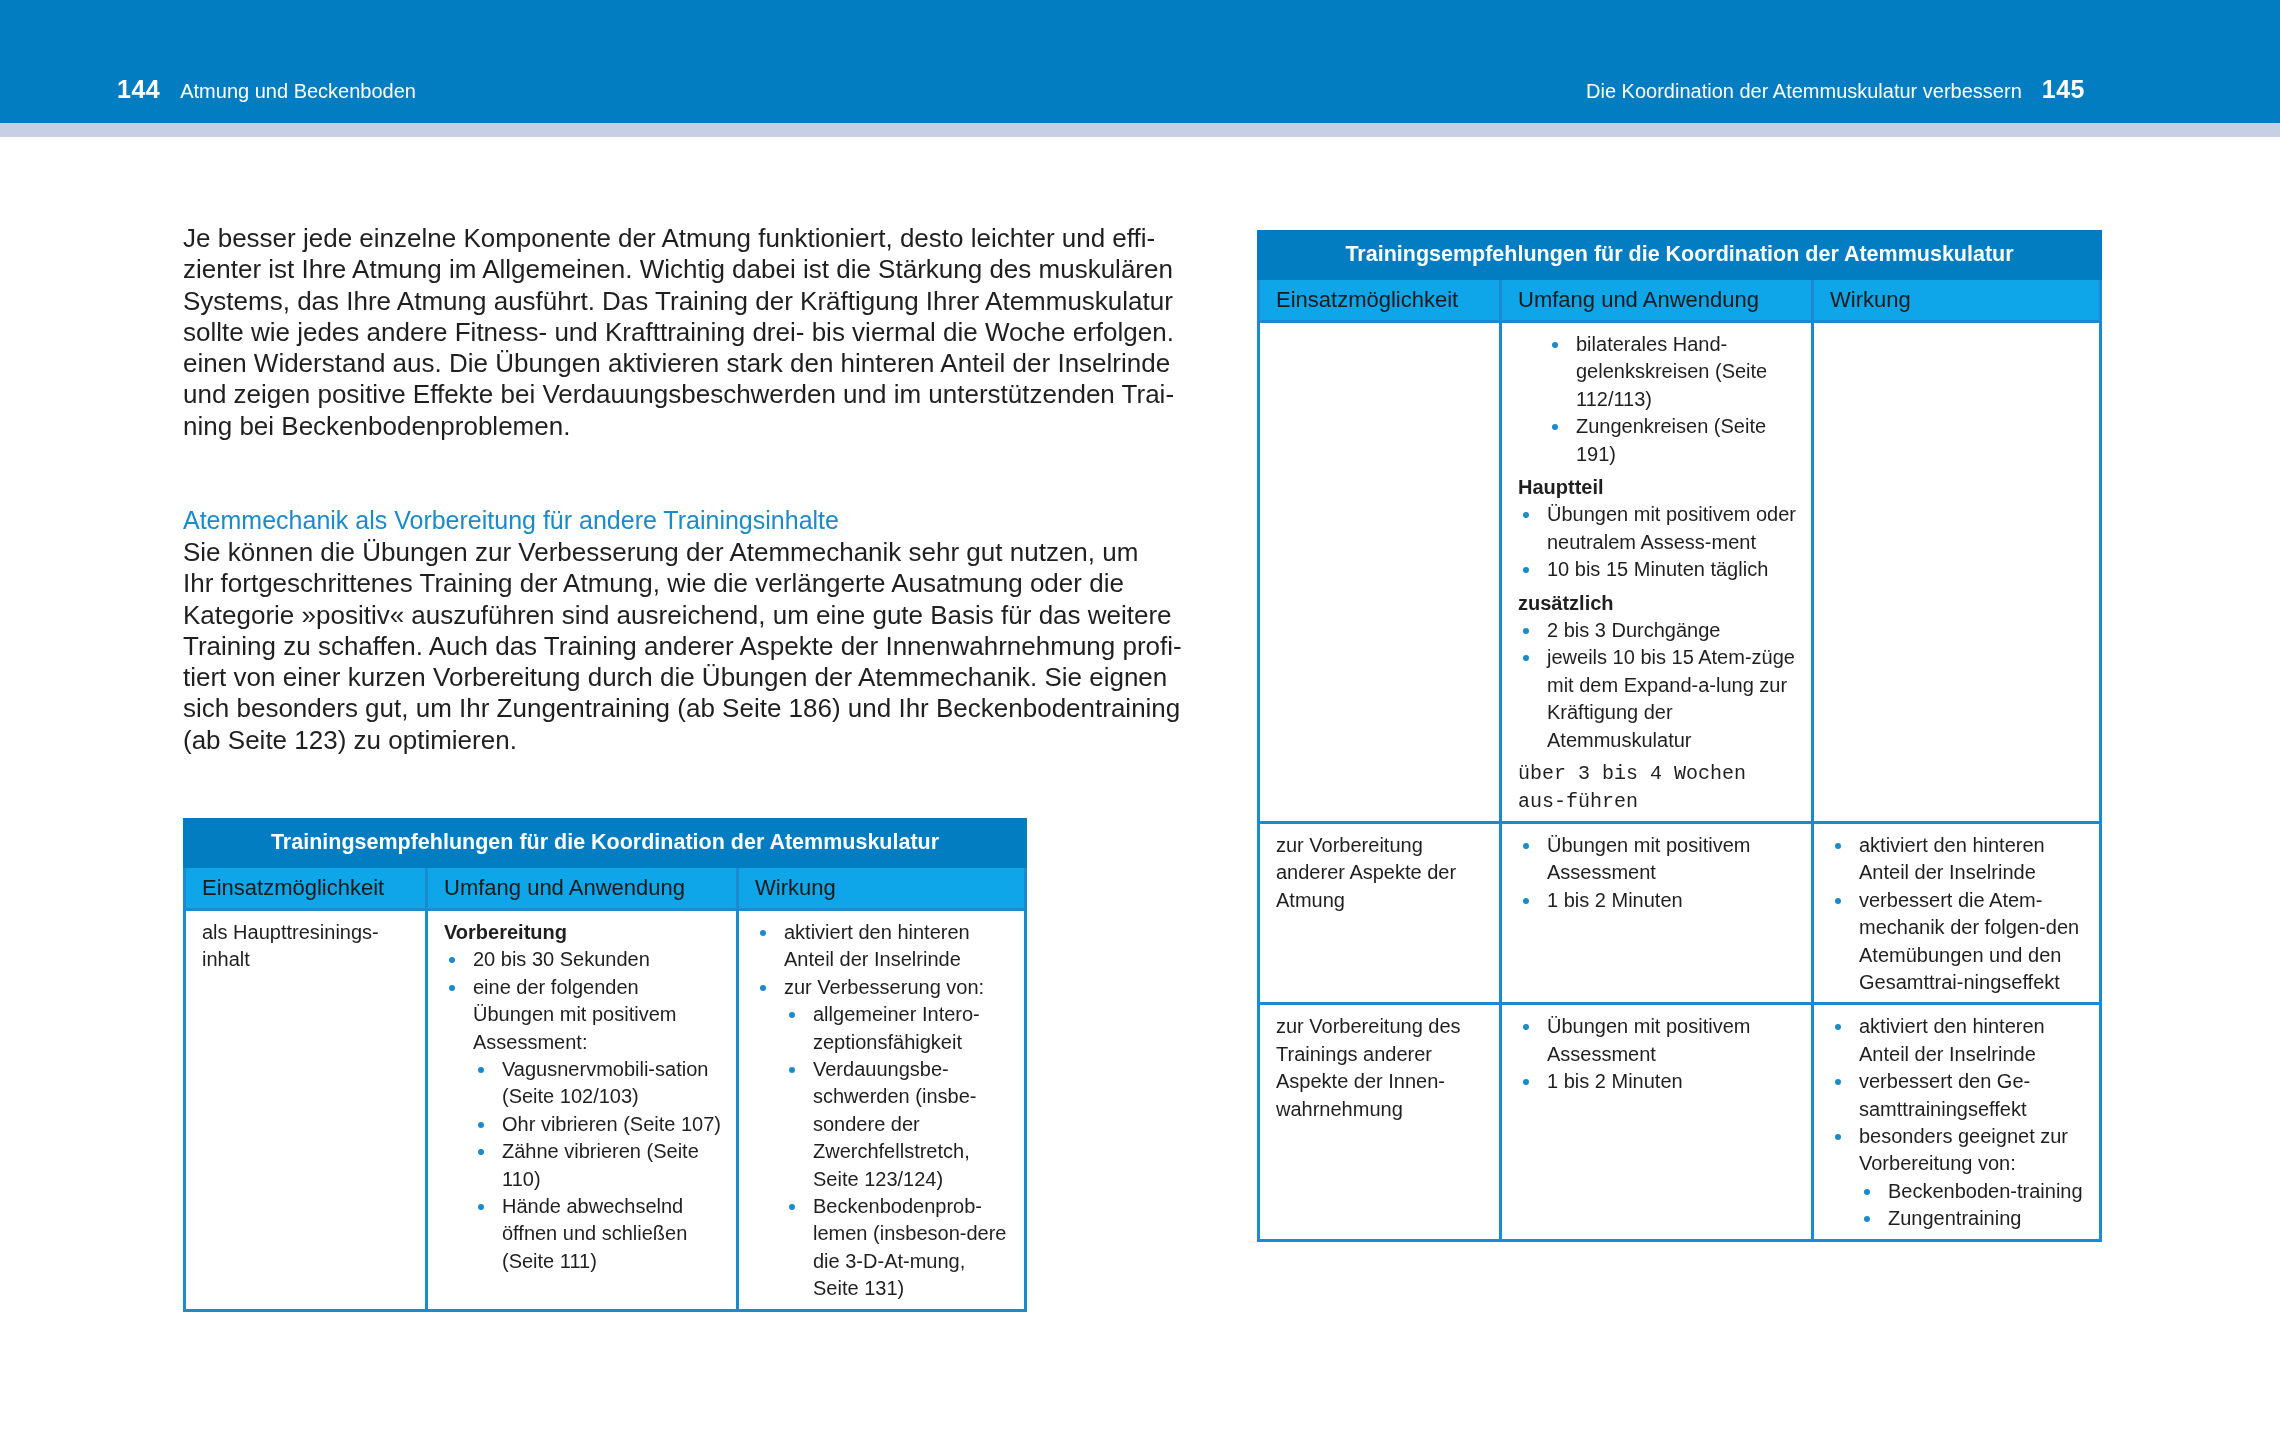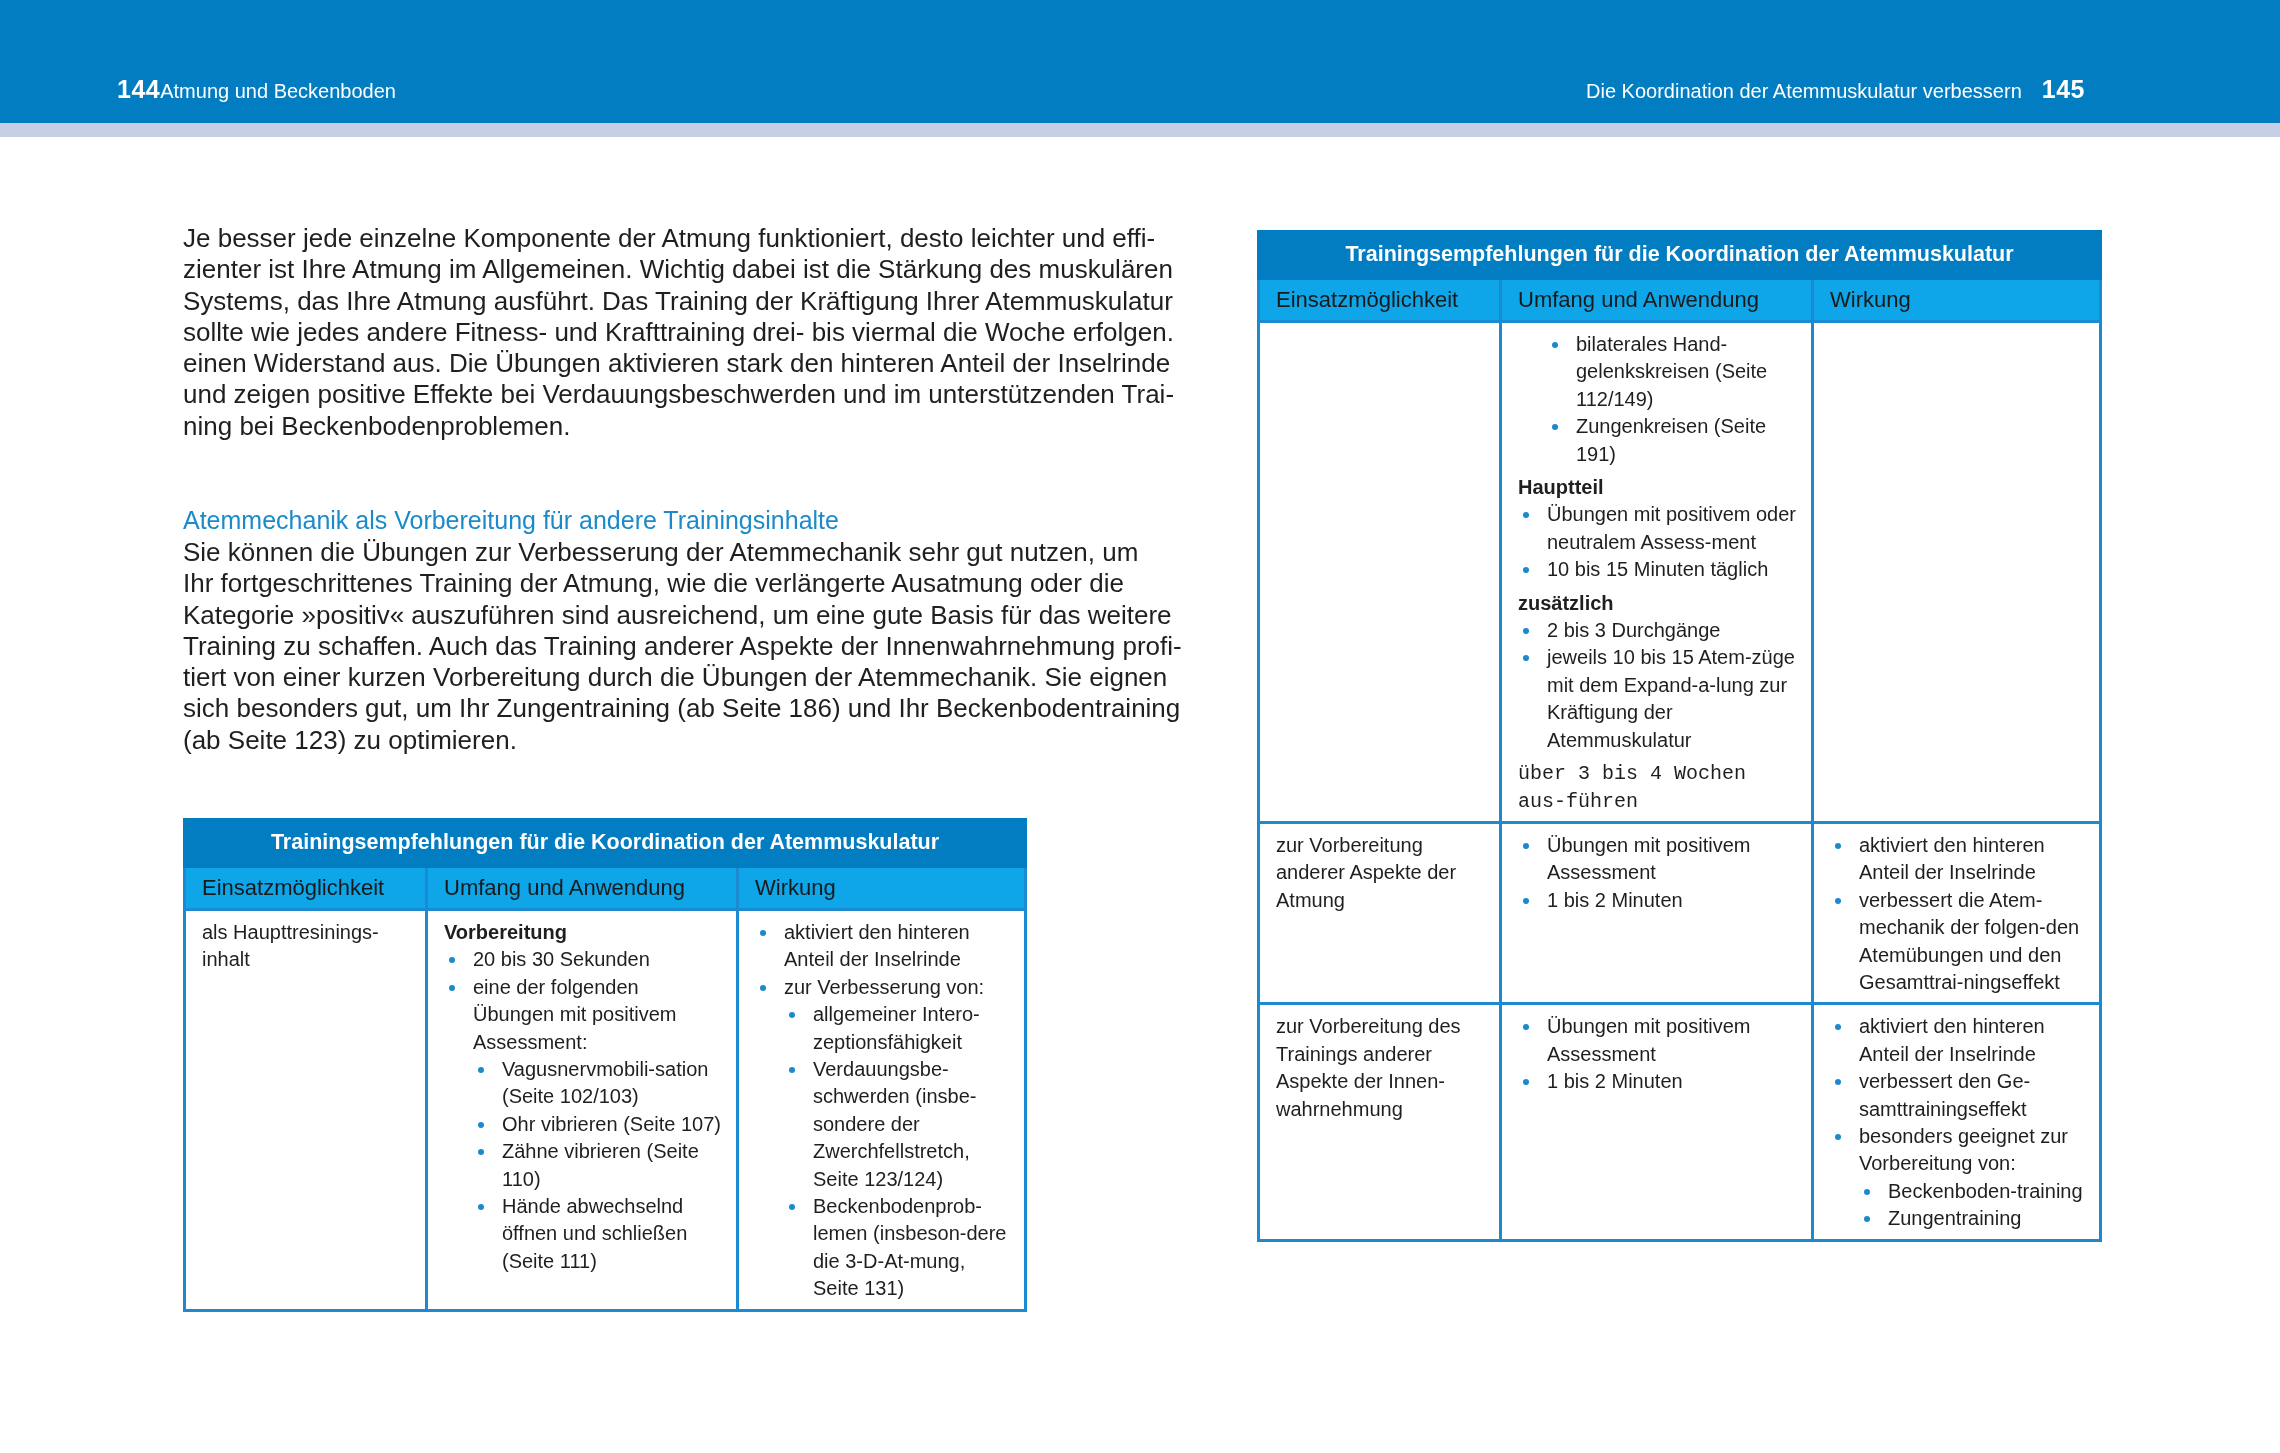--- a/index.html
+++ b/index.html
@@ -6,21 +6,21 @@
   body {
     width:2280px; height:1453px; position:relative; overflow:hidden;
     background:#ffffff; color:#1a1a1a;
     font-family:"Liberation Sans", "DejaVu Sans", sans-serif;
   }
   .topband { position:absolute; left:0; top:0; width:2280px; height:123px; background:#027dc2; }
   .subband { position:absolute; left:0; top:123px; width:2280px; height:14px; background:#c7cfe4; }
   .hdr { position:absolute; top:74px; color:#fff; font-size:20px; line-height:30px; white-space:nowrap; }
   .hdr .num { font-size:25px; font-weight:bold; letter-spacing:0.5px; }
   .hdr-left { left:117px; }
-  .hdr-left .num { }
+  .hdr-left .num { margin-right:20px; }
   .hdr-right { right:195px; }
   .hdr-right .num { margin-left:20px; }
 
   .para {
     position:absolute; left:183px; width:840px; font-size:26px; line-height:31.3px;
     text-align:justify; margin:0; color:#1f1f1f;
   }
   .para span.line { display:block; text-align:justify; text-align-last:justify; white-space:nowrap; }
   .para span.line.last { text-align-last:left; }
   .subhead {
@@ -150,21 +150,21 @@
   <tr>
     <th class="colhead">Einsatzmöglichkeit</th>
     <th class="colhead">Umfang und Anwendung</th>
     <th class="colhead">Wirkung</th>
   </tr>
 
   <tr>
     <td></td>
     <td>
       <ul class="b" style="padding-left:29px">
-        <li>bilaterales Hand-gelenkskreisen (Seite 112/149)</li>
+        <li>bilaterales Hand-gelenkskreisen (Seite 112/113)</li>
         <li>Zungenkreisen (Seite 191)</li>
       </ul>
       <div class="sec" style="margin-top:6px">
         <span class="lbl">Hauptteil</span>
         <ul class="b">
           <li>Übungen mit positivem oder neutralem Assess-ment</li>
           <li>10 bis 15 Minuten täglich</li>
         </ul>
       </div>
       <div class="sec" style="margin-top:6px">

